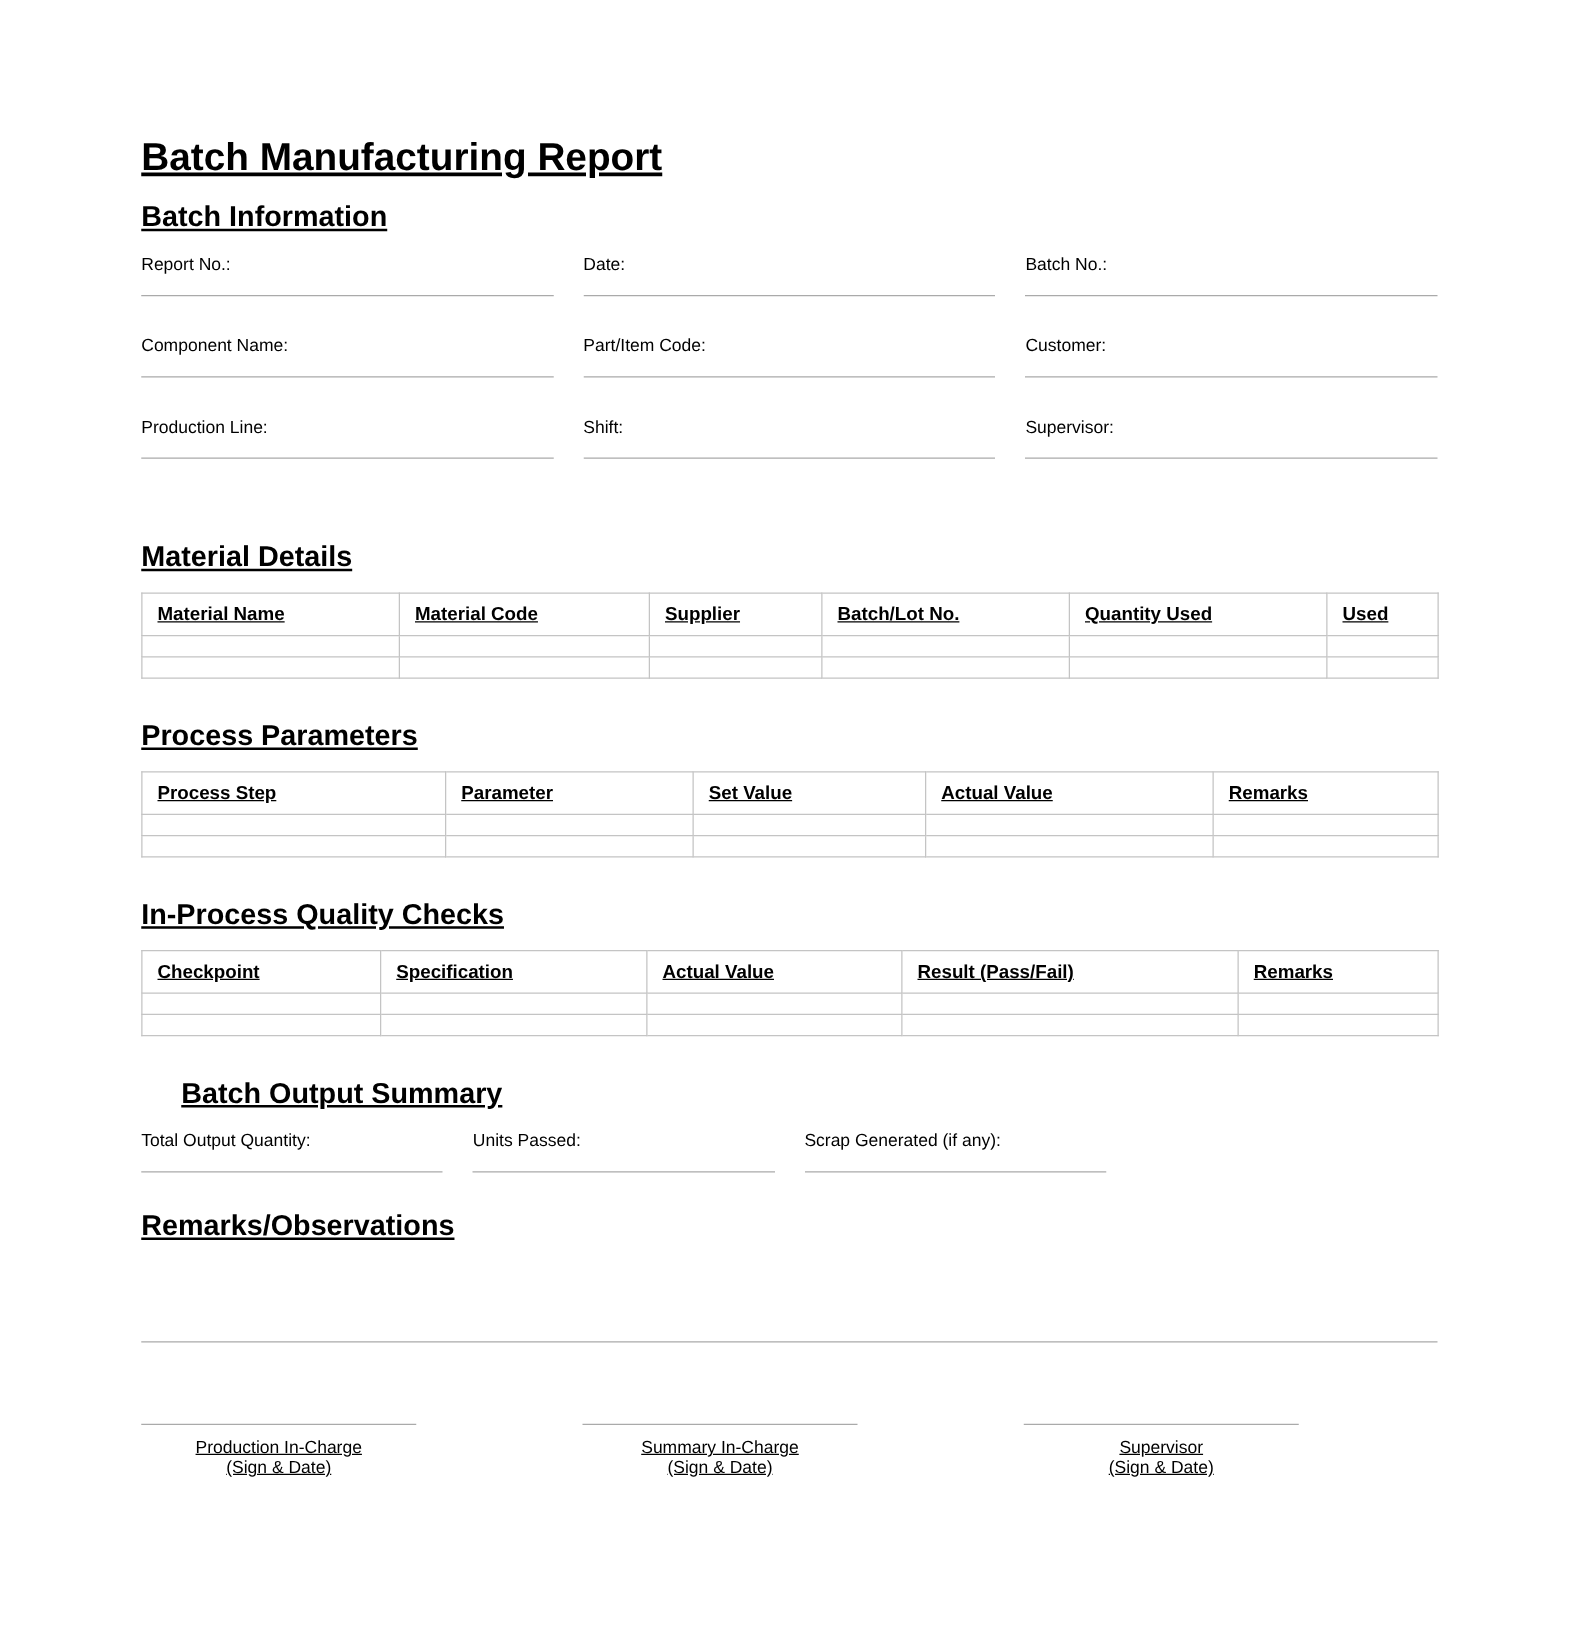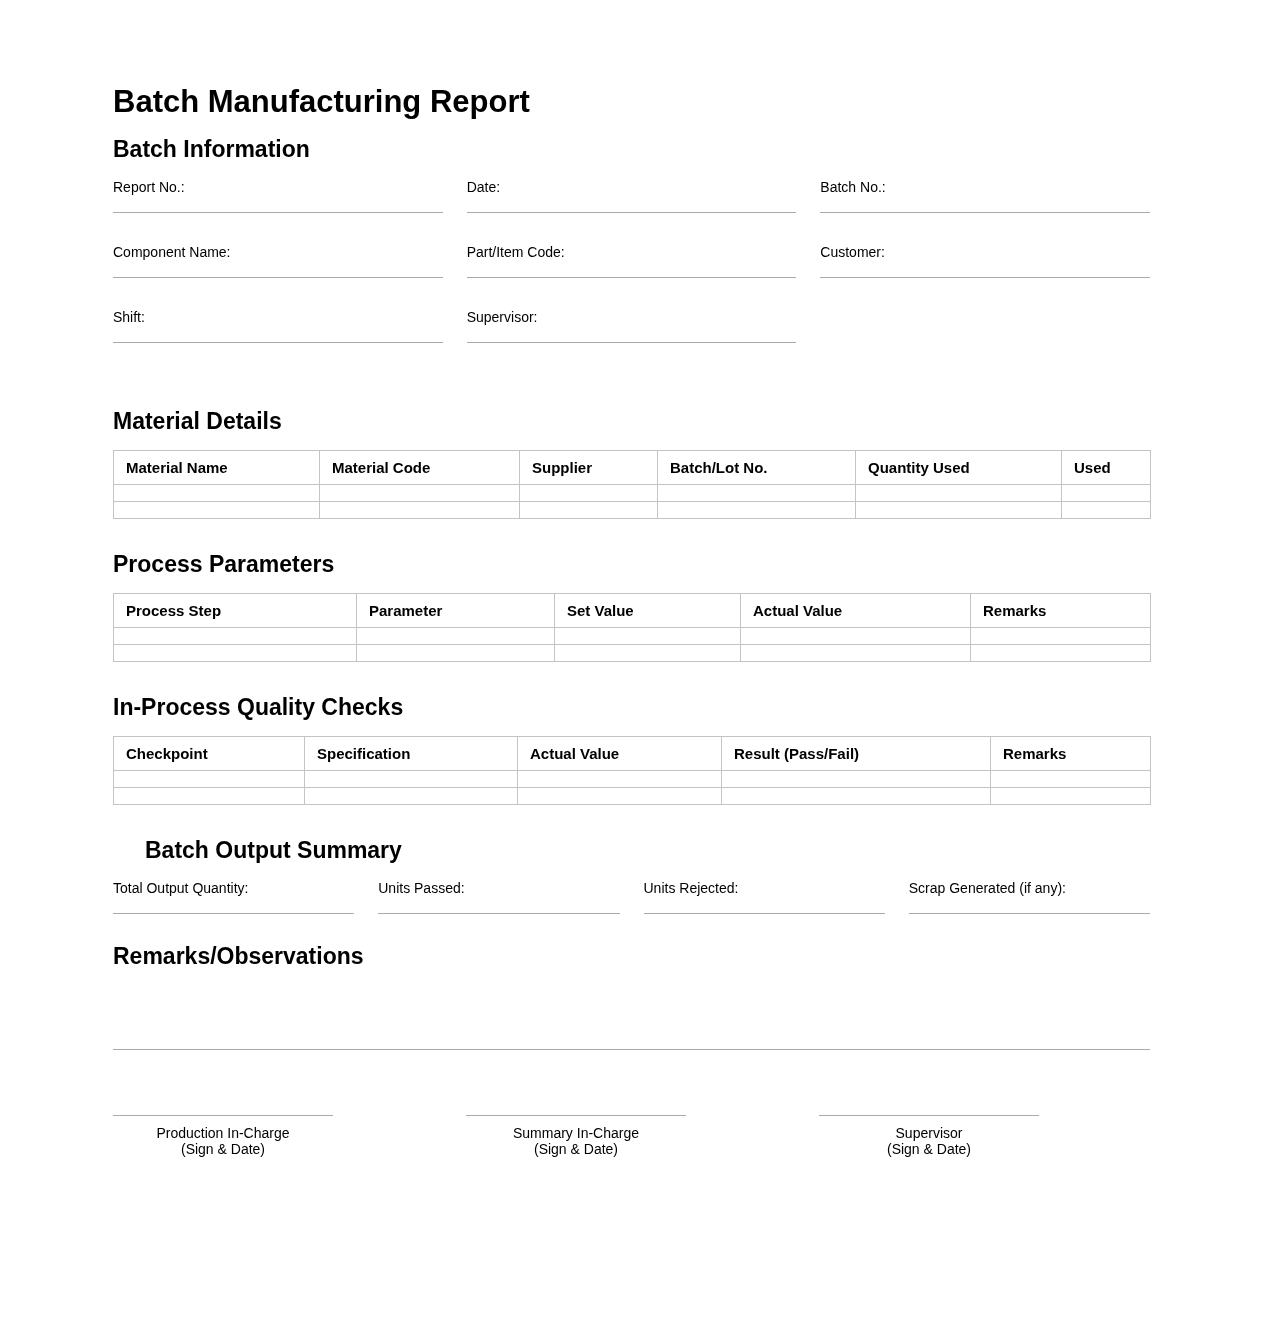--- a/index.html
+++ b/index.html
@@ -1,17 +1,17 @@
 <!DOCTYPE html>
 <html><head>
 <meta charset="utf-8">
 <style>
   html, body { margin: 0; padding: 0; background: #ffffff; }
   body { width: 1263px; height: 1318px; font-family: "Liberation Sans", sans-serif; color: #000; position: relative; }
-  .page { position: absolute; left: 113px; top: 80px; width: 1037px; }
+  .page { position: absolute; left: 113px; top: 104px; width: 1037px; text-decoration: underline; }
   h1 { font-size: 31px; font-weight: bold; margin: 0; line-height: 44px; }
   h2 { font-size: 23px; font-weight: bold; margin: 0; line-height: 30px; }
   .field-grid { display: grid; column-gap: 24px; }
   .g3 { grid-template-columns: 1fr 1fr 1fr; text-align: center; }
   .g4 { grid-template-columns: 1fr 1fr 1fr 1fr; }
   .field { height: 65px; position: relative; }
   .field .lbl { font-size: 14px; line-height: 16px; position: absolute; top: 0; left: 0; }
   .field .line { position: absolute; left: 0; right: 0; top: 33px; border-bottom: 1px solid #aaa; height: 0; }
   table { border-collapse: collapse; width: 1037px; table-layout: fixed; }
   th, td { border: 1px solid #c4c4c4; }
@@ -48,20 +48,24 @@
       </div>
     <div class="field">
         <span class="lbl">Part/Item Code:</span>
         <div class="line"></div>
       </div>
     <div class="field">
         <span class="lbl">Customer:</span>
         <div class="line"></div>
       </div>
     <div class="field">
+        <span class="lbl">Production Line:</span>
+        <div class="line"></div>
+      </div>
+    <div class="field">
         <span class="lbl">Shift:</span>
         <div class="line"></div>
       </div>
     <div class="field">
         <span class="lbl">Supervisor:</span>
         <div class="line"></div>
       </div>
   </div>
 
   <h2 style="margin-top:32px;">Material Details</h2>
@@ -174,24 +178,20 @@
   <div class="field-grid g4" style="margin-top:15px;">
     <div class="field">
         <span class="lbl">Total Output Quantity:</span>
         <div class="line"></div>
       </div>
     <div class="field">
         <span class="lbl">Units Passed:</span>
         <div class="line"></div>
       </div>
     <div class="field">
-        <span class="lbl">Units Rejected:</span>
-        <div class="line"></div>
-      </div>
-    <div class="field">
         <span class="lbl">Scrap Generated (if any):</span>
         <div class="line"></div>
       </div>
   </div>
 
   <h2 style="margin-top:-4px;">Remarks/Observations</h2>
   <div class="remarks-box"></div>
 
   <div class="sigs">
     <div class="sig">

